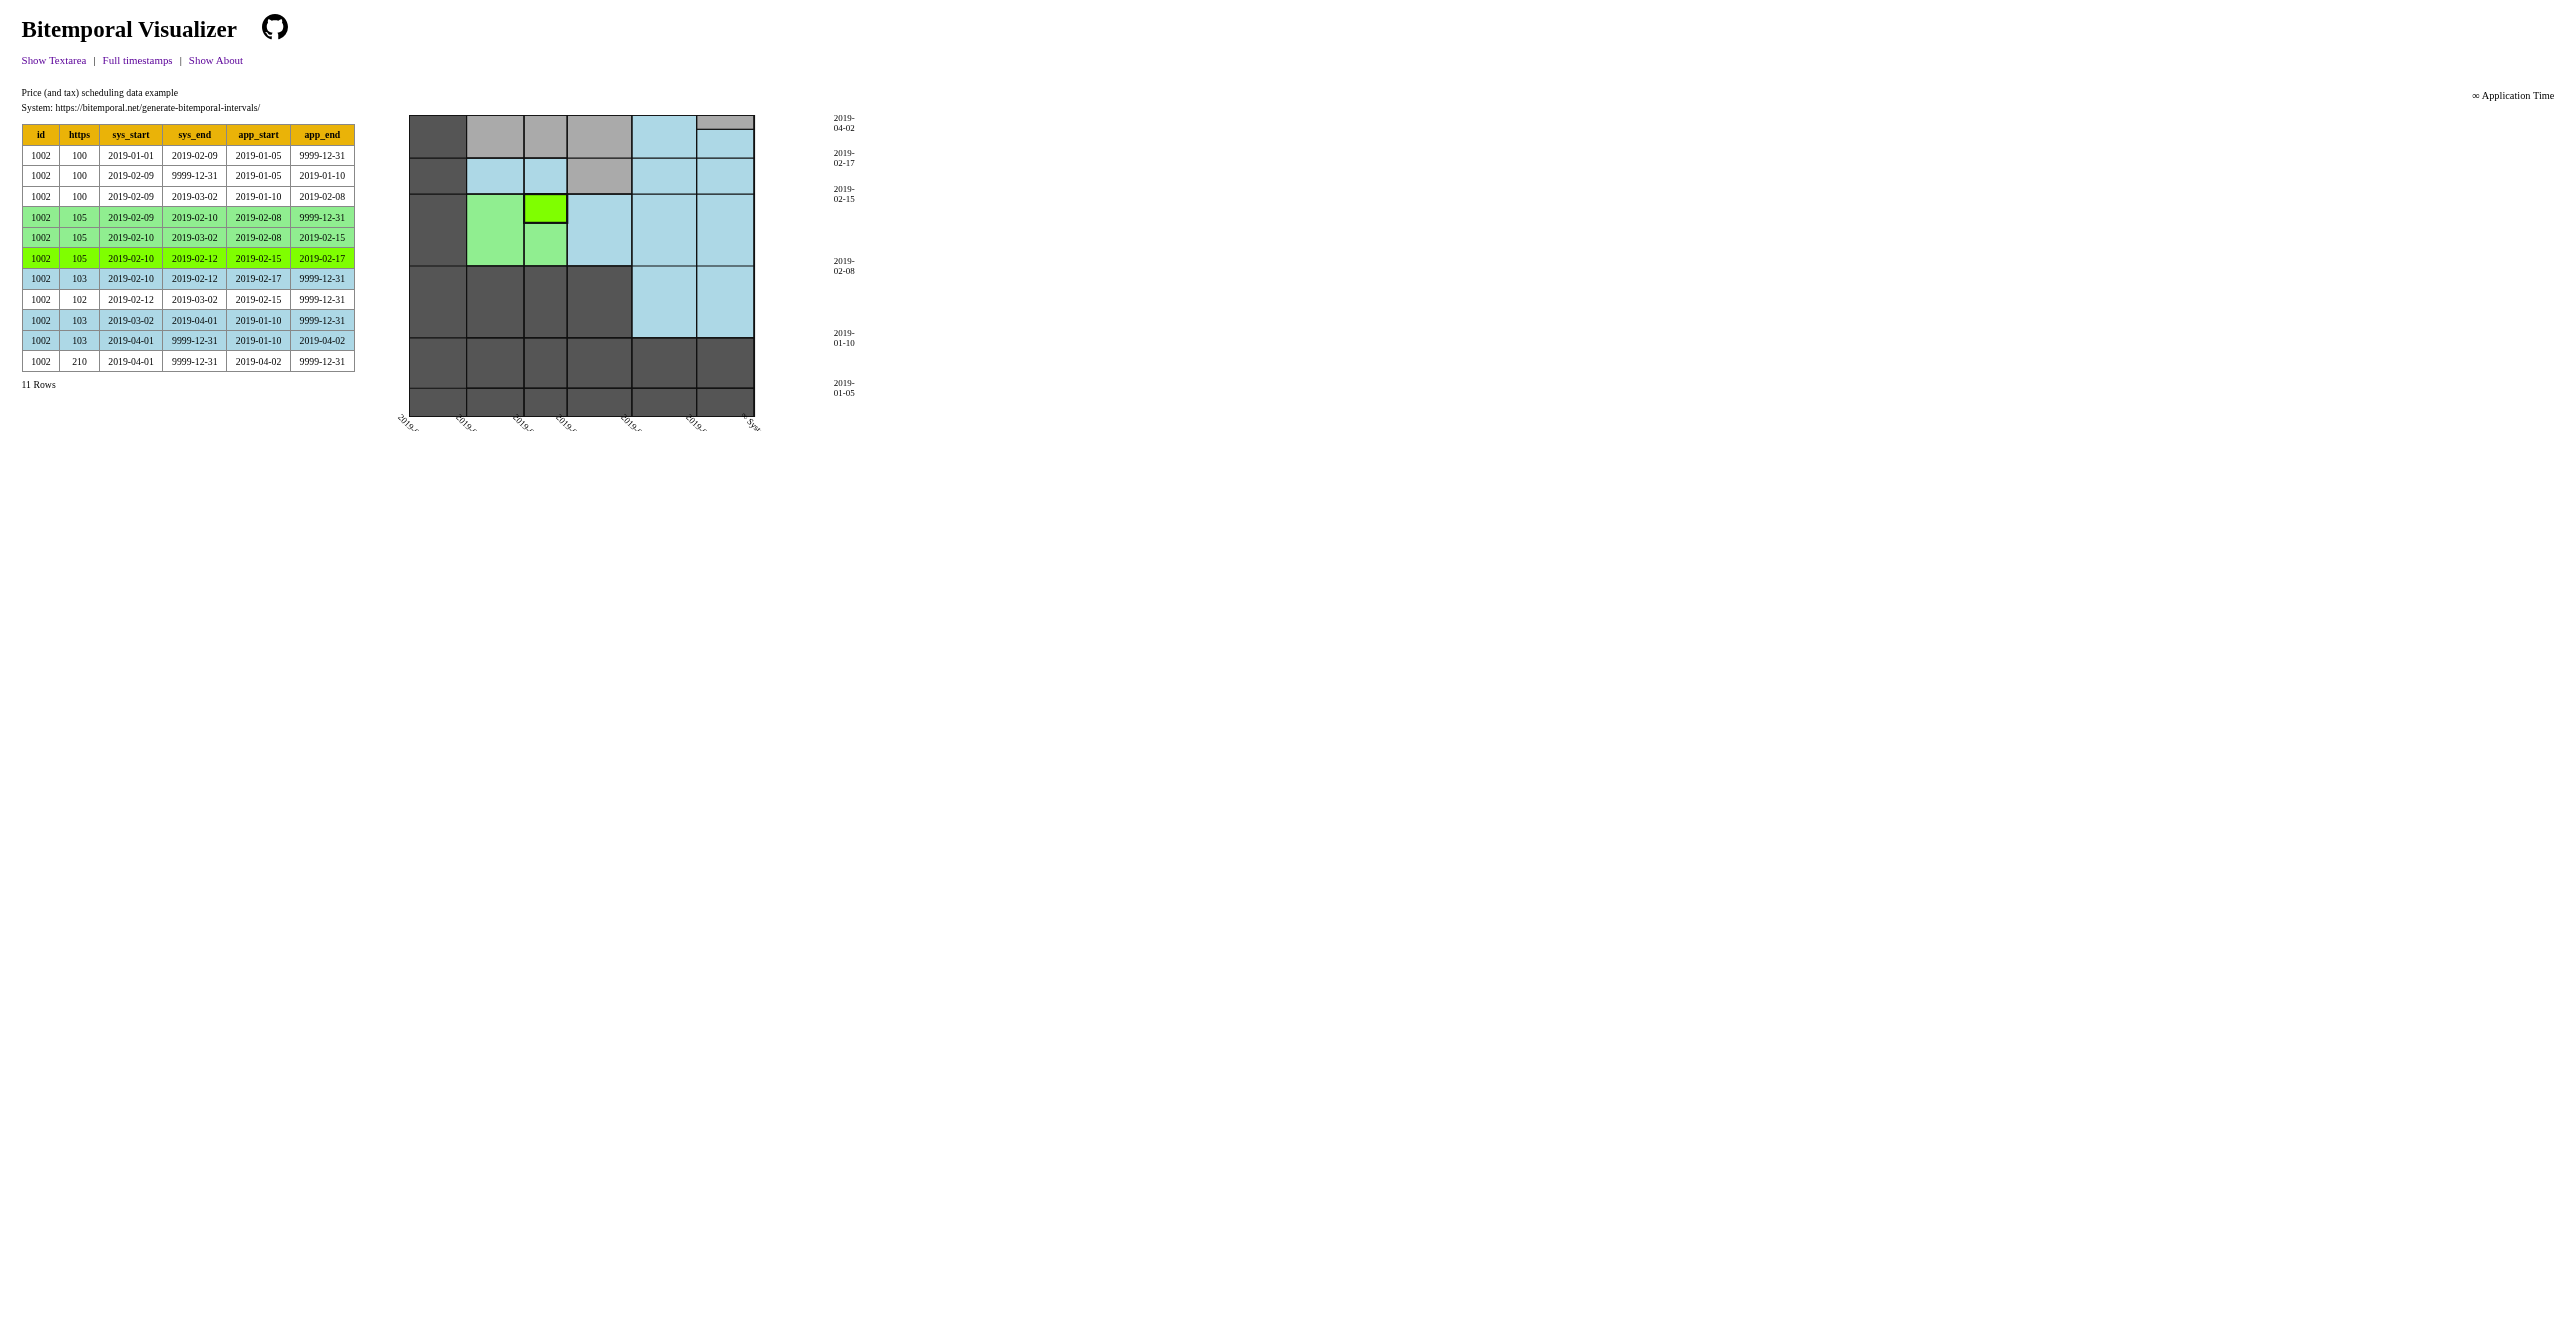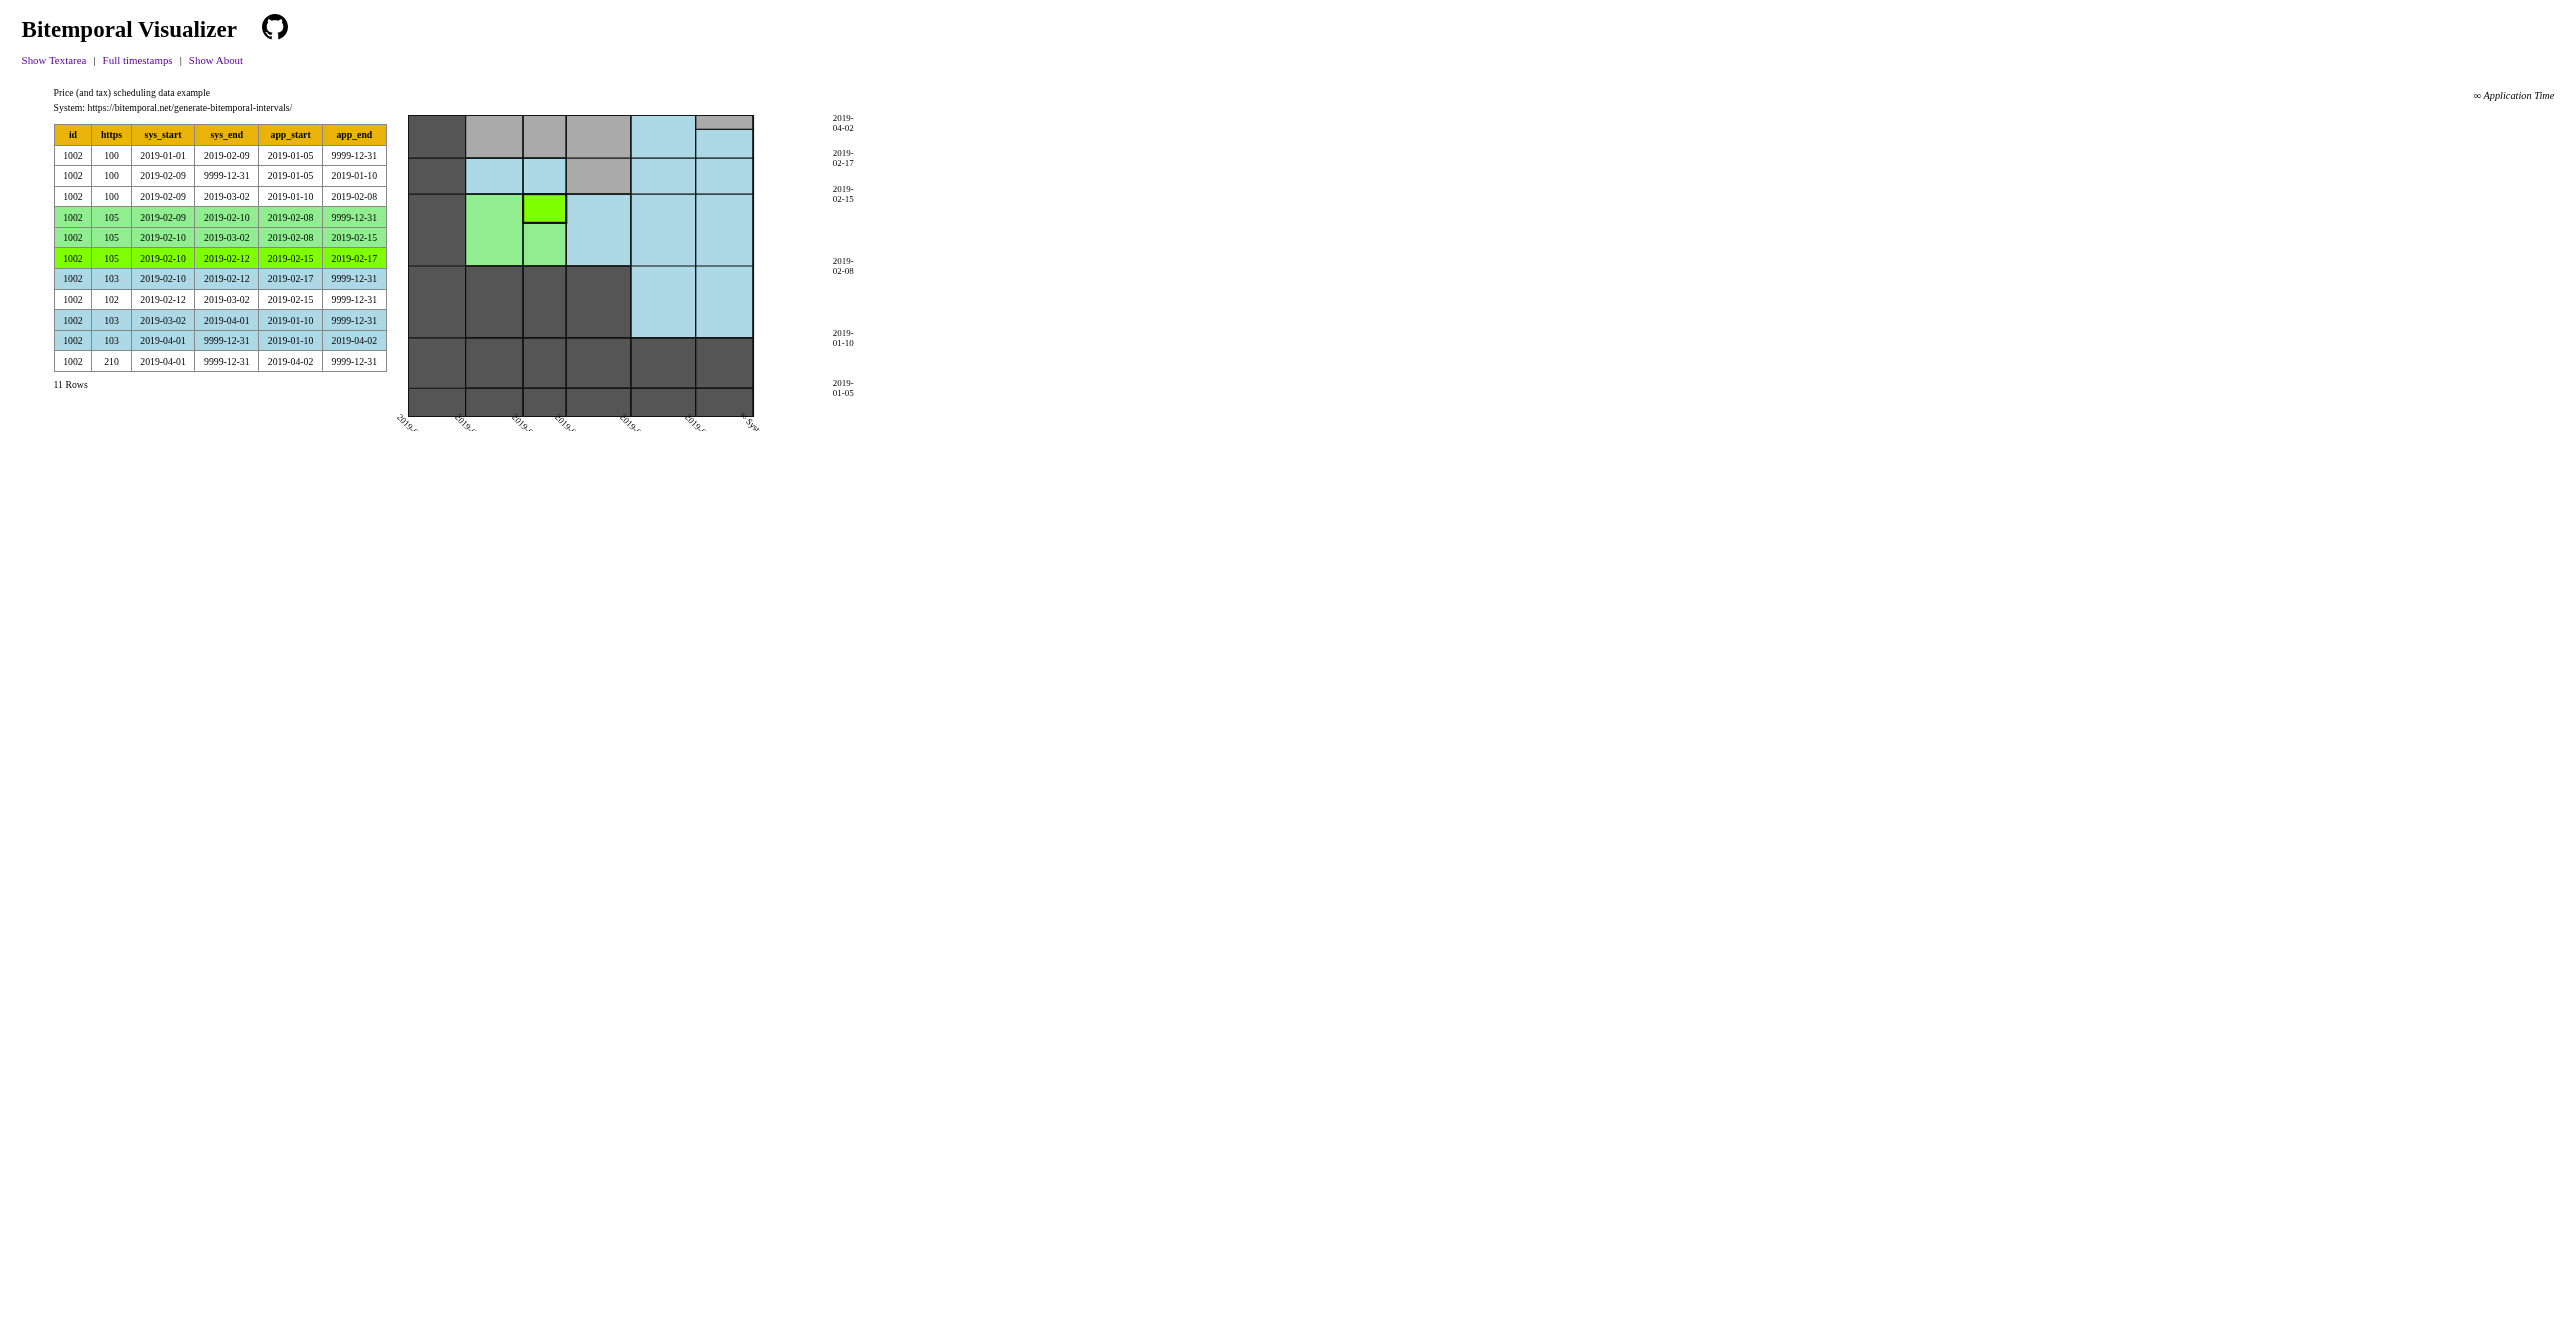--- a/index.html
+++ b/index.html
@@ -29,23 +29,22 @@
       color: #5a0099;
     }
     .nav-links a {
       color: #5a0099;
       text-decoration: none;
     }
     .nav-links span { color: #000; margin: 0 4.3px; }
 
     .main-content {
       display: flex;
-      gap: 21px;
+      gap: 54px;
       align-items: flex-start;
-      margin-left: 32px;
     }
 
     .left-panel {
       flex: 0 0 auto;
     }
 
     .description {
       font-size: 0.85rem;
       margin-bottom: 8.6px;
       line-height: 1.5;
@@ -82,21 +81,20 @@
     }
 
     .chart-wrapper {
       position: relative;
       display: flex;
       align-items: flex-start;
     }
 
     .axis-title-y {
       font-size: 0.9rem;
-      font-style: italic;
     }
 
     svg.chart-svg {
       width: 374px;
       height: 302px;
       display: block;
     }
   </style>
 </head>
 <body>

